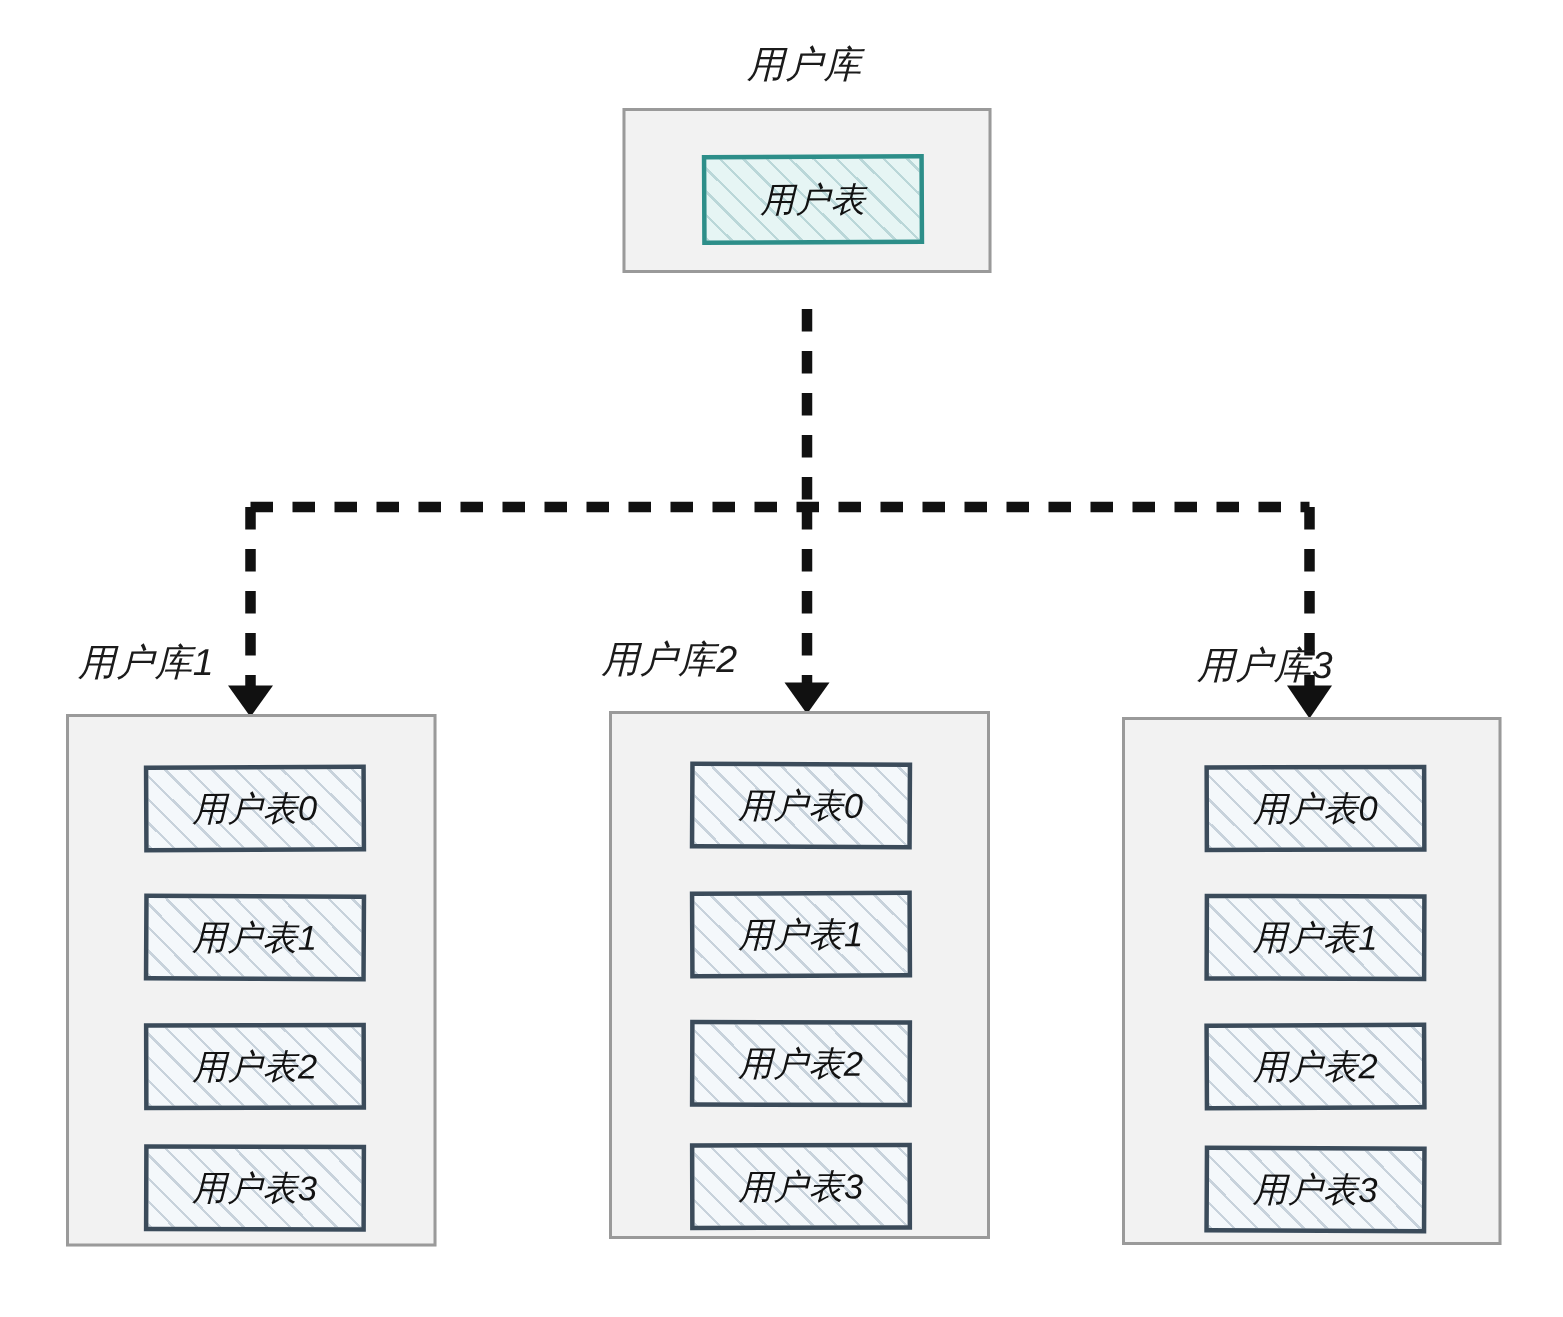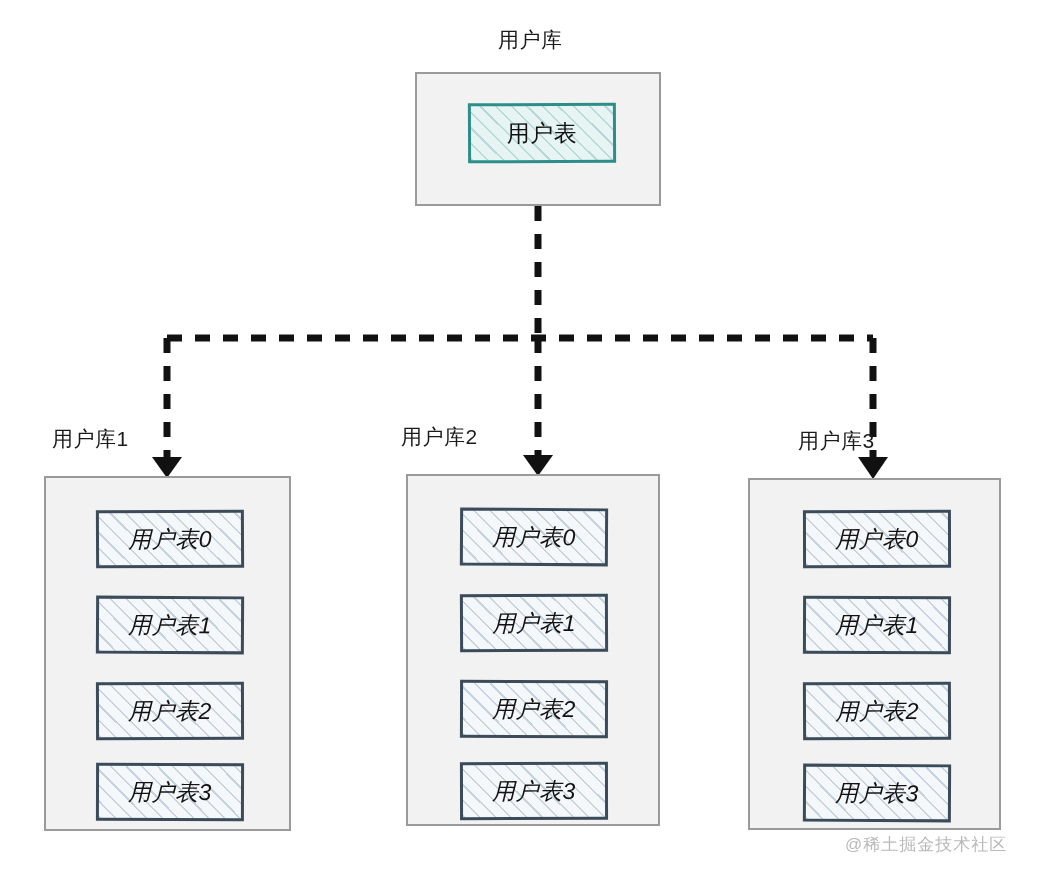--- a/index.html
+++ b/index.html
@@ -16,32 +16,33 @@
     overflow: hidden;
   }
 
   
   .db-box {
     position: absolute;
     background: #f2f2f2;
     border: 2px solid #9a9a9a;
     box-sizing: border-box;
   }
-  #db-root        { left: 415px; top: 72px;  width: 246px; height: 134px; }
+  #db-root        { left: 415px; top: 72px;  width: 246px; height: 110px; font-style: italic; }
   #db-shard-0     { left: 44px;  top: 476px; width: 247px; height: 355px; }
   #db-shard-1     { left: 406px; top: 474px; width: 254px; height: 352px; }
   #db-shard-2     { left: 748px; top: 478px; width: 253px; height: 352px; }
 
   
   .db-label {
     position: absolute;
-    font-size: 21px;
+    font-size: 25px;
     color: #1b1b1b;
     letter-spacing: 0.5px;
     white-space: nowrap;
+    font-style: italic;
   }
   #label-root    { left: 498px; top: 26px; }
   #label-shard-0 { left: 52px;  top: 425px; }
   #label-shard-1 { left: 401px; top: 423px; }
   #label-shard-2 { left: 798px; top: 427px; }
 
   
   .tbl {
     position: absolute;
     box-sizing: border-box;
@@ -146,15 +147,14 @@
 
   <div class="db-label" id="label-shard-2">用户库3</div>
 
   <div class="db-box" id="db-shard-2">
     <div class="tbl shard-tbl sk-c" style="left:53px; top:30px;  width:148px; height:58px;">用户表0</div>
     <div class="tbl shard-tbl sk-d" style="left:53px; top:116px; width:148px; height:58px;">用户表1</div>
     <div class="tbl shard-tbl sk-a" style="left:53px; top:202px; width:148px; height:58px;">用户表2</div>
     <div class="tbl shard-tbl sk-b" style="left:53px; top:284px; width:148px; height:58px;">用户表3</div>
   </div>
 
-  <div id="watermark">@稀土掘金技术社区</div>
 
 </div>
 
 </body></html>

